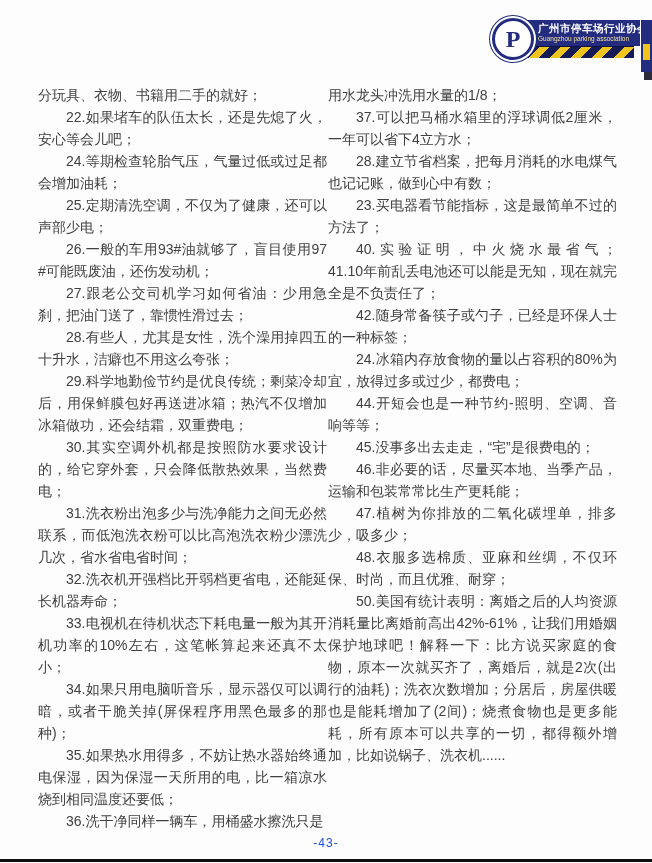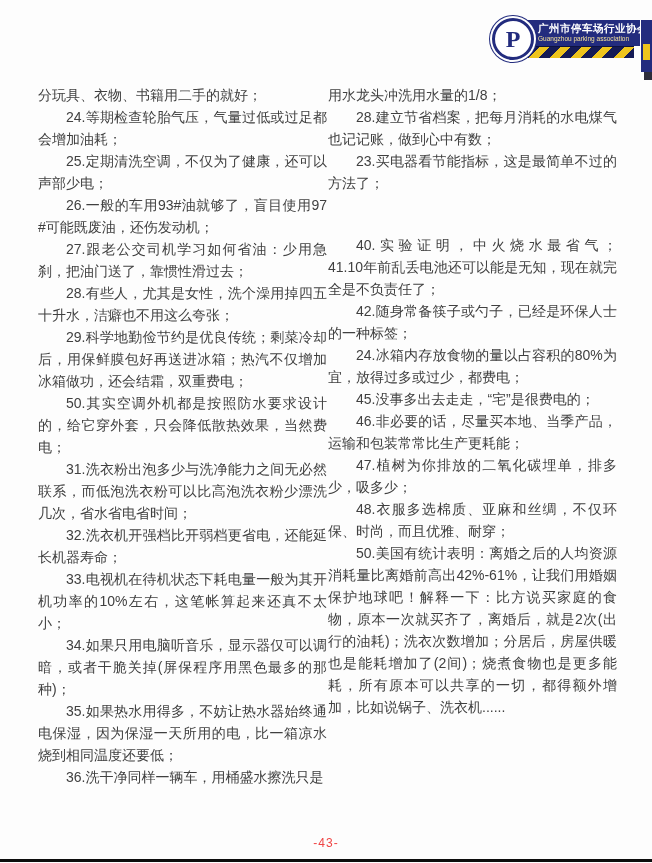--- a/index.html
+++ b/index.html
@@ -105,31 +105,31 @@
   .para {
     margin: 0;
     font-size: 14px;
     line-height: 22px;
     color: var(--text);
     text-align: justify;
     text-justify: inter-ideograph;
     word-break: break-all;
   }
   .para.indent { text-indent: 2em; }
-  .para.stretch { text-align-last: justify; margin-top: 40px; }
+  .para.stretch { text-align-last: justify; }
 
   
   .footer {
     position: absolute;
     left: 0; right: 0; bottom: 12px;
     text-align: center;
   }
   .footer span {
     font-size: 12px;
-    color: #ef4444;
+    color: #1d4ed8;
     letter-spacing: 1px;
   }
   .bottom-bar {
     position: absolute;
     left: 0; right: 0; bottom: 1px;
     height: 3px;
     background: #0d0d0d;
   }
 </style>
 </head>
@@ -148,42 +148,45 @@
     </div>
   </div>
   <div class="ribbon">
     <div class="ribbon-tag"></div>
     <div class="ribbon-tail"></div>
   </div>
 
   <div class="columns">
     <div class="col">
         <p class="para">分玩具、衣物、书籍用二手的就好；</p>
+        <p class="para indent">22.如果堵车的队伍太长，还是先熄了火，安心等会儿吧；</p>
         <p class="para indent">24.等期检查轮胎气压，气量过低或过足都会增加油耗；</p>
         <p class="para indent">25.定期清洗空调，不仅为了健康，还可以声部少电；</p>
         <p class="para indent">26.一般的车用93#油就够了，盲目使用97#可能既废油，还伤发动机；</p>
         <p class="para indent">27.跟老公交司机学习如何省油：少用急刹，把油门送了，靠惯性滑过去；</p>
         <p class="para indent">28.有些人，尤其是女性，洗个澡用掉四五十升水，洁癖也不用这么夸张；</p>
         <p class="para indent">29.科学地勤俭节约是优良传统；剩菜冷却后，用保鲜膜包好再送进冰箱；热汽不仅增加冰箱做功，还会结霜，双重费电；</p>
-        <p class="para indent">50.其实空调外机都是按照防水要求设计的，给它穿外套，只会降低散热效果，当然费电；</p>
+        <p class="para indent">30.其实空调外机都是按照防水要求设计的，给它穿外套，只会降低散热效果，当然费电；</p>
         <p class="para indent">31.洗衣粉出泡多少与洗净能力之间无必然联系，而低泡洗衣粉可以比高泡洗衣粉少漂洗几次，省水省电省时间；</p>
         <p class="para indent">32.洗衣机开强档比开弱档更省电，还能延长机器寿命；</p>
         <p class="para indent">33.电视机在待机状态下耗电量一般为其开机功率的10%左右，这笔帐算起来还真不太小；</p>
         <p class="para indent">34.如果只用电脑听音乐，显示器仅可以调暗，或者干脆关掉(屏保程序用黑色最多的那种)；</p>
         <p class="para indent">35.如果热水用得多，不妨让热水器始终通电保湿，因为保湿一天所用的电，比一箱凉水烧到相同温度还要低；</p>
         <p class="para indent">36.洗干净同样一辆车，用桶盛水擦洗只是</p>
       </div>
     <div class="col">
         <p class="para">用水龙头冲洗用水量的1/8；</p>
+        <p class="para indent">37.可以把马桶水箱里的浮球调低2厘米，一年可以省下4立方水；</p>
         <p class="para indent">28.建立节省档案，把每月消耗的水电煤气也记记账，做到心中有数；</p>
         <p class="para indent">23.买电器看节能指标，这是最简单不过的方法了；</p>
         <p class="para indent stretch">40.实验证明，中火烧水最省气；</p>
         <p class="para">41.10年前乱丢电池还可以能是无知，现在就完全是不负责任了；</p>
         <p class="para indent">42.随身常备筷子或勺子，已经是环保人士的一种标签；</p>
         <p class="para indent">24.冰箱内存放食物的量以占容积的80%为宜，放得过多或过少，都费电；</p>
+        <p class="para indent">44.开短会也是一种节约-照明、空调、音响等等；</p>
         <p class="para indent">45.没事多出去走走，“宅”是很费电的；</p>
         <p class="para indent">46.非必要的话，尽量买本地、当季产品，运输和包装常常比生产更耗能；</p>
         <p class="para indent">47.植树为你排放的二氧化碳埋单，排多少，吸多少；</p>
         <p class="para indent">48.衣服多选棉质、亚麻和丝绸，不仅环保、时尚，而且优雅、耐穿；</p>
         <p class="para indent">50.美国有统计表明：离婚之后的人均资源消耗量比离婚前高出42%-61%，让我们用婚姻保护地球吧！解释一下：比方说买家庭的食物，原本一次就买齐了，离婚后，就是2次(出行的油耗)；洗衣次数增加；分居后，房屋供暖也是能耗增加了(2间)；烧煮食物也是更多能耗，所有原本可以共享的一切，都得额外增加，比如说锅子、洗衣机......</p>
       </div>
   </div>
 
   <div class="footer">
     <span>-43-</span>

